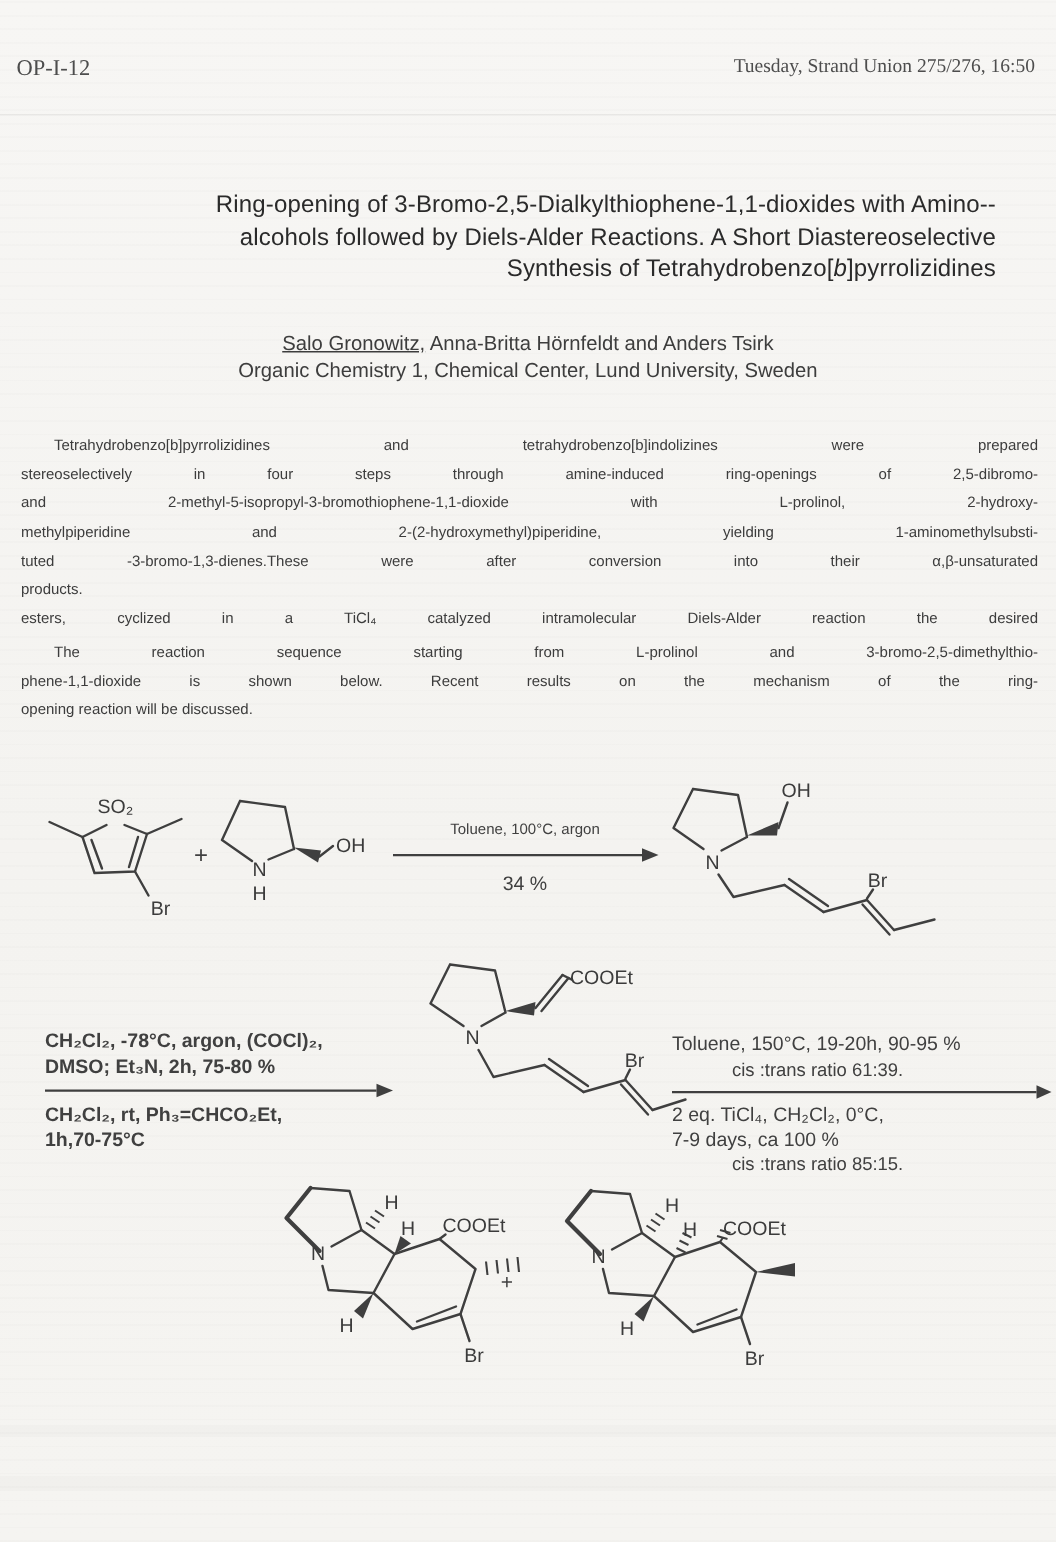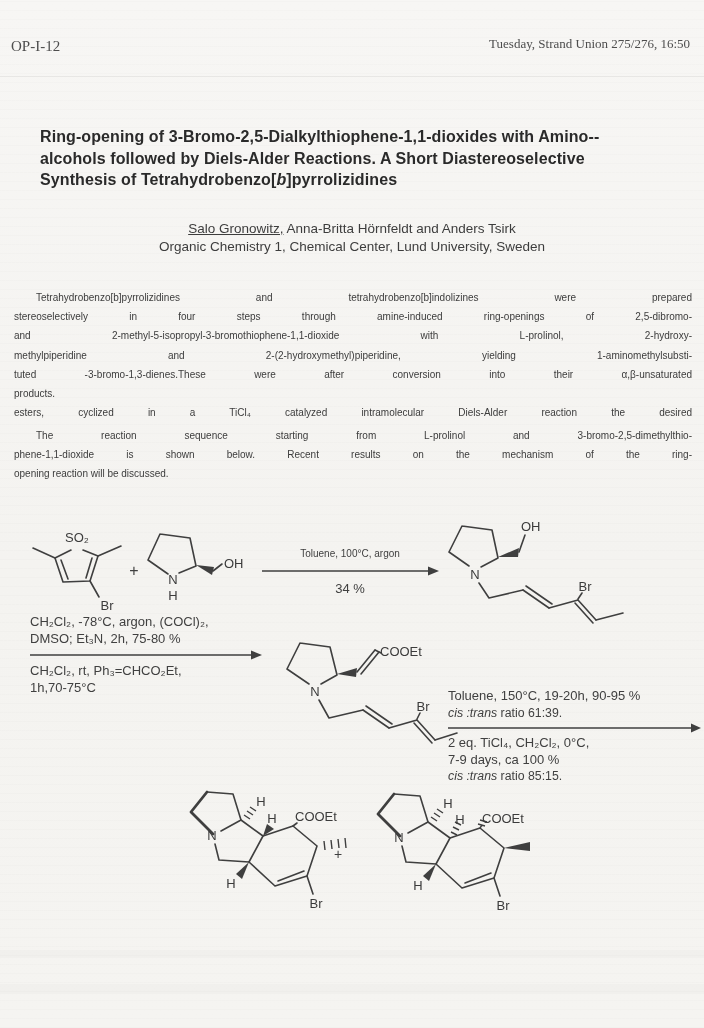--- a/index.html
+++ b/index.html
@@ -8,30 +8,30 @@
     position:relative;width:704px;height:1028px;
     background:
       repeating-linear-gradient(0deg, rgba(0,0,0,0.012) 0 1px, rgba(0,0,0,0) 1px 9px),
       linear-gradient(180deg,#f7f6f4 0%,#f4f3f0 55%,#f5f4f1 100%);
     font-family:"Liberation Sans","DejaVu Sans",sans-serif;
     color:#3a3a3a;
   }
   .abs{position:absolute;}
   .serif{font-family:"Liberation Serif","DejaVu Serif",serif;color:#4d4d4d;}
   #hdr-rule{left:0;top:76px;width:704px;height:1px;background:rgba(0,0,0,0.06);}
-  #title{left:40px;top:126px;width:624px;text-align:left;
-    font-weight:bold;font-size:16px;line-height:21.5px;color:#2a2a2a;letter-spacing:.1px;}
+  #title{left:40px;top:126px;width:624px;text-align:right;
+    font-weight:normal;font-size:16px;line-height:21.5px;color:#2a2a2a;letter-spacing:.1px;}
   #authors{left:60px;top:220px;width:584px;text-align:center;font-size:13.5px;line-height:17.5px;color:#3d3d3d;}
   #authors .ul{text-decoration:underline;}
   .par{font-size:10px;line-height:19.2px;color:#3c3c3c;}
   .par .jline{text-align:justify;text-align-last:justify;}
   .par .jline.last{text-align-last:left;}
   .par .indent{text-indent:22px;}
   .cond{font-size:13px;line-height:16.5px;color:#404040;}
-  .cond .it{font-style:italic;}
+  .cond .it{margin-left:40px;}
   .cond .sm{font-size:12.3px;}
   .plus{font-size:16px;color:#3f3f3f;}
   svg text{font-family:"Liberation Sans","DejaVu Sans",sans-serif;fill:#3b3b3b;font-size:13px;}
   svg .bond{stroke:#3f3f3f;stroke-width:1.6;fill:none;stroke-linecap:round;}
   svg .bold{stroke-width:2.8;}
   svg .wedge{fill:#3f3f3f;stroke:none;}
   svg .hash{stroke:#3f3f3f;stroke-width:1.4;}
   .arrowline{stroke:#3f3f3f;stroke-width:1.5;}
   .arrowhead{fill:#3f3f3f;}
   .ctr{text-align:center;}
@@ -110,21 +110,21 @@
     <text x="40" y="74" text-anchor="middle">N</text>
     <path class="bond" d="M44,78 L54,93 M54,93 L88,85"></path>
     <path class="bond" d="M88,85 L114,103 M91,81 L117,99"></path>
     <path class="bond" d="M114,103 L143,95"></path>
     <path class="bond" d="M143,94 L147,88"></path>
     <text x="150" y="86" text-anchor="middle">Br</text>
     <path class="bond" d="M143,95 L161,115 M140,98 L158,118"></path>
     <path class="bond" d="M161,115 L188,108"></path>
   </svg>
 
-  <div class="abs cond" style="left:30px;top:614px;width:235px;">
+  <div class="abs cond" style="left:30px;top:686px;width:235px;font-weight:bold;">
     <div>CH₂Cl₂, -78°C, argon, (COCl)₂,</div>
     <div>DMSO; Et₃N, 2h, 75-80 %</div>
     <svg width="233" height="12" viewBox="0 0 233 12" style="display:block;margin:2px 0;">
       <line class="arrowline" x1="0" y1="6" x2="221" y2="6"></line>
       <polygon class="arrowhead" points="221,1.5 232,6 221,10.5"></polygon>
     </svg>
     <div>CH₂Cl₂, rt, Ph₃=CHCO₂Et,</div>
     <div>1h,70-75°C</div>
   </div>
 

